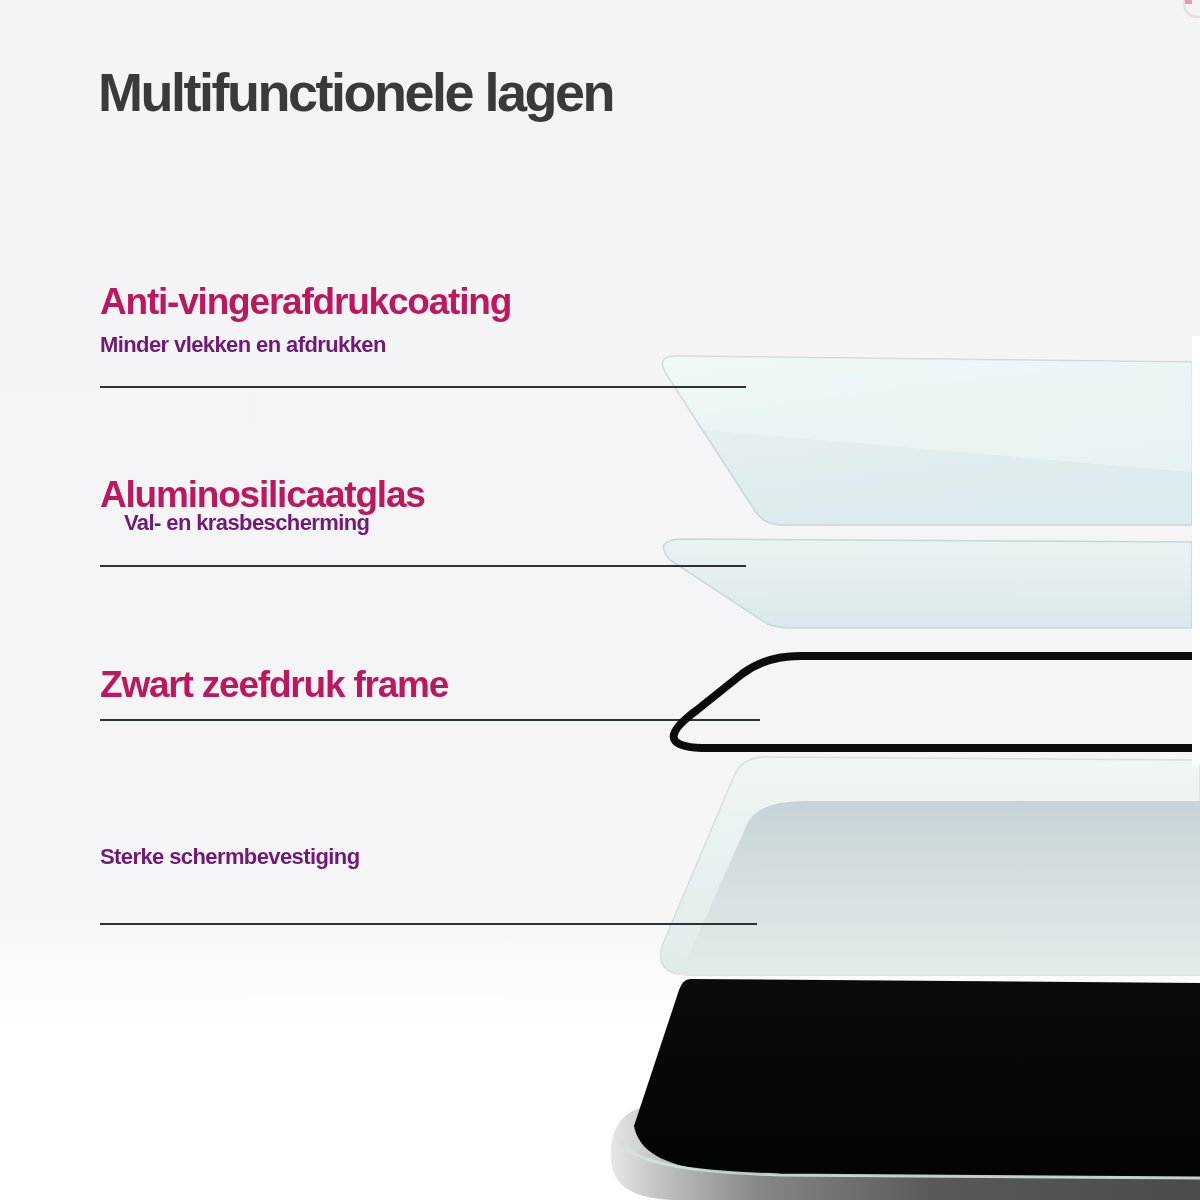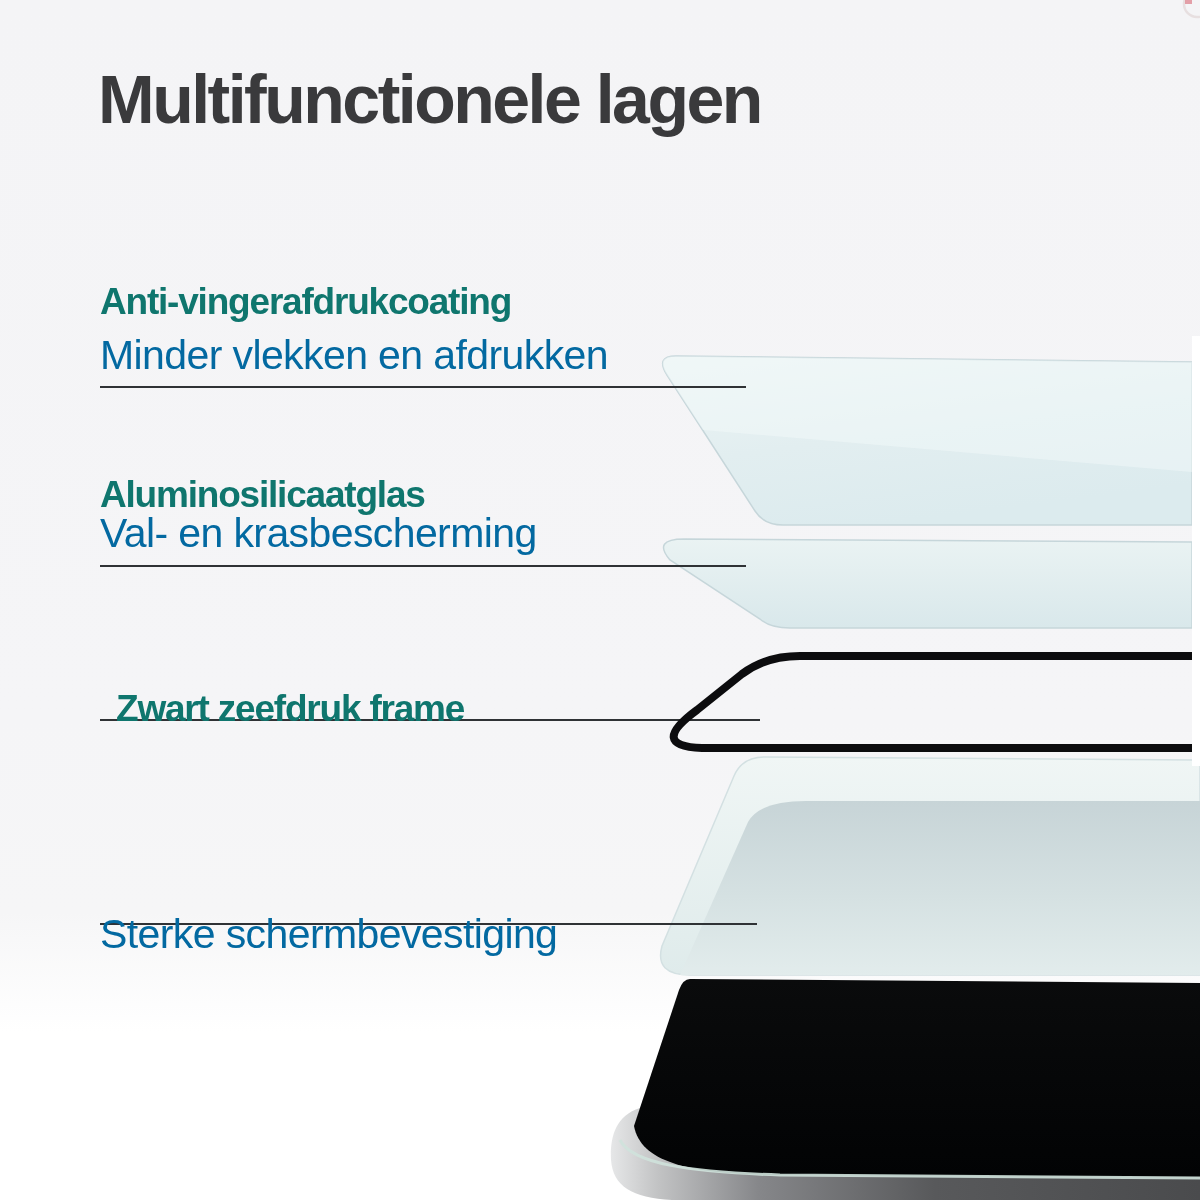--- a/index.html
+++ b/index.html
@@ -6,32 +6,32 @@
   body{
     width:1200px;height:1200px;position:relative;overflow:hidden;
     background:linear-gradient(180deg,#f4f4f6 0%,#f5f5f7 60%,#f6f6f7 76%,#ffffff 86%,#ffffff 100%);
     font-family:"Liberation Sans",sans-serif;color:#3b3b3d;
   }
   .abs{position:absolute;}
   #diagram-svg{position:absolute;left:0;top:0;width:1200px;height:1200px;z-index:1;}
   .labels{position:absolute;left:0;top:0;width:1200px;height:1200px;z-index:2;pointer-events:none;}
   .page-title{
     left:98px;top:64px;
-    font-size:68px;font-weight:700;letter-spacing:-2.5px;line-height:1.05;color:#3a3a3c;
+    font-size:54px;font-weight:700;letter-spacing:-2.5px;line-height:1.05;color:#3a3a3c;
   }
   .layer-heading{
-    left:100px;font-size:37px;font-weight:700;letter-spacing:-1.2px;line-height:1.05;color:#0f766e;white-space:nowrap;
+    left:100px;font-size:37px;font-weight:700;letter-spacing:-1.2px;line-height:1.05;color:#be185d;white-space:nowrap;
   }
   .layer-sub{
-    left:100px;font-size:41px;font-weight:400;letter-spacing:-0.6px;line-height:1.1;color:#0369a1;white-space:nowrap;
+    left:100px;font-size:22px;font-weight:700;letter-spacing:-0.6px;line-height:1.1;color:#701a75;white-space:nowrap;
   }
   .h1-pos{top:283px;} .s1-pos{top:333px;}
-  .h2-pos{top:476px;} .s2-pos{top:511px;}
-  .h3-pos{top:690px;margin-left:16px;}
-  .h4-pos{top:811px;} .s4-pos{top:912px;text-align:center;}
+  .h2-pos{top:476px;} .s2-pos{top:511px;margin-left:24px;}
+  .h3-pos{top:666px;}
+  .h4-pos{top:811px;} .s4-pos{top:845px;text-align:center;}
 </style>
 </head>
 <body>
 
 <svg id="diagram-svg" viewBox="0 0 1200 1200" xmlns="http://www.w3.org/2000/svg">
   <defs>
     <linearGradient id="gGlass1" x1="0" y1="0" x2="0.4" y2="1">
       <stop offset="0" stop-color="#edf5f5"></stop>
       <stop offset="0.55" stop-color="#e2eef0"></stop>
       <stop offset="1" stop-color="#dcebee"></stop>

